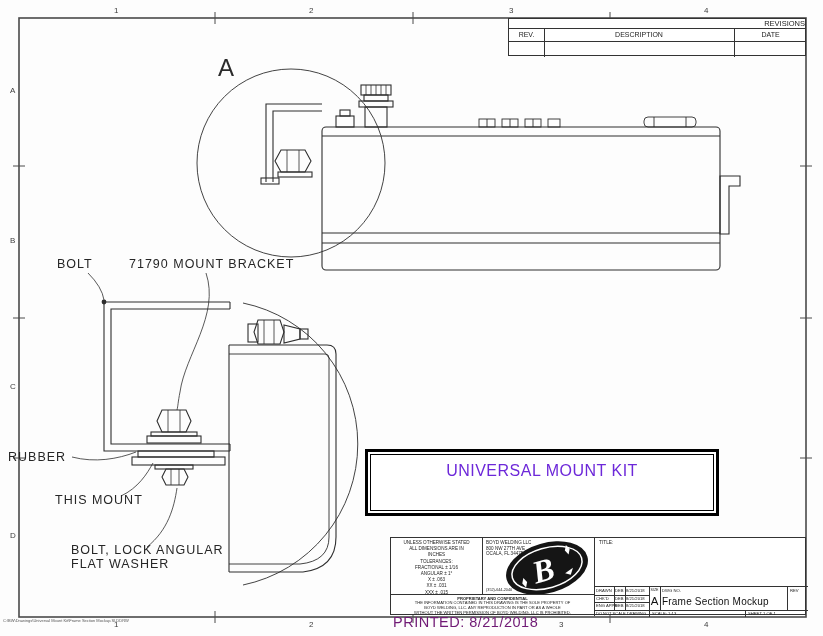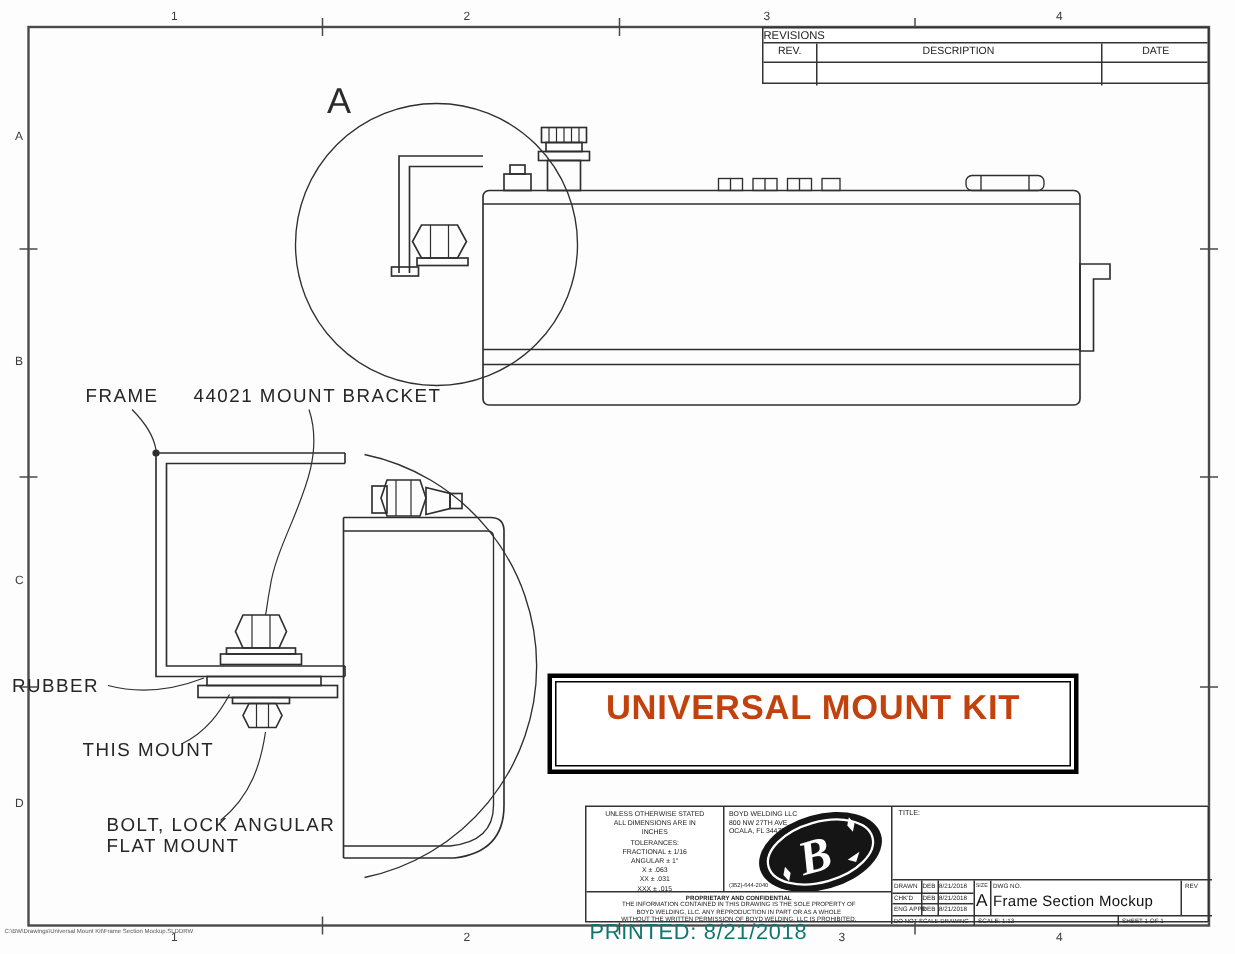--- a/index.html
+++ b/index.html
@@ -7,25 +7,25 @@
   body { position:relative; background:#fdfdfd; font-family:"Liberation Sans", sans-serif; color:#1c1c1c; overflow:hidden; }
   .abs { position:absolute; }
   svg { display:block; }
   .zone { font-size:8px; color:#3c3c3c; }
   .callout { font-size:12.5px; letter-spacing:1px; color:#262626; white-space:nowrap; }
   .detailA { font-size:24px; color:#2b2b2b; font-weight:400; }
 
   
   .titlebox { left:365px; top:449px; width:354px; height:67px; border:3px solid #000; background:#fff; }
   .titlebox-inner { position:absolute; inset:2px; border:1px solid #000; text-align:center; padding-top:2px; }
-  .titlebox-inner div { font-size:23px; font-weight:bold; line-height:28px; letter-spacing:0.5px; color:#c2410c; }
+  .titlebox-inner div { font-size:16px; font-weight:normal; line-height:28px; letter-spacing:0.5px; color:#6d28d9; }
 
   
   .revtable { left:508px; top:18px; width:298px; height:38px; border:1px solid #333; background:#fff; font-size:7px; }
-  .rev-head { position:absolute; left:0; top:0; width:100%; height:10px; border-bottom:1px solid #333; text-align:left; line-height:10px; font-size:7.5px; }
+  .rev-head { position:absolute; left:0; top:0; width:100%; height:10px; border-bottom:1px solid #333; text-align:right; line-height:10px; font-size:7.5px; }
   .rev-row2line { position:absolute; left:0; top:22px; width:100%; height:0; border-top:1px solid #333; }
   .rev-v1 { position:absolute; left:35px; top:10px; width:0; height:28px; border-left:1px solid #333; }
   .rev-v2 { position:absolute; left:225px; top:10px; width:0; height:28px; border-left:1px solid #333; }
   .rev-cell { position:absolute; top:10px; height:12px; line-height:12px; text-align:center; }
 
   
   .tblock { left:390px; top:537px; width:416px; height:78px; border:1px solid #333; background:#fff; }
   .tb-tol { position:absolute; left:0; top:0; width:92px; height:56px; border-right:1px solid #333; text-align:center; font-size:4.6px; line-height:6.2px; padding-top:2px; color:#222; }
   .tb-co { position:absolute; left:92px; top:0; width:111px; height:56px; font-size:4.6px; line-height:5.6px; padding:2px 0 0 3px; color:#222; }
   .tb-phone { position:absolute; left:3px; top:50px; font-size:3.8px; }
@@ -33,21 +33,21 @@
   .tb-prop { position:absolute; left:0; top:56px; width:203px; height:22px; border-top:1px solid #333; text-align:center; font-size:4.1px; line-height:4.9px; padding-top:1.5px; color:#222; }
   .tb-prop .b { font-weight:bold; }
   .tb-right { position:absolute; left:203px; top:0; width:213px; height:78px; border-left:1px solid #333; }
   .tb-title-label { position:absolute; left:4px; top:2px; font-size:4.8px; color:#222; }
   .apgrid { position:absolute; left:0; top:48px; width:213px; height:30px; border-top:1px solid #333; font-size:4.2px; color:#222; }
   .gl { position:absolute; background:#333; }
   .ap-txt { position:absolute; white-space:nowrap; }
   .ap-bigA { position:absolute; left:54px; top:8px; width:11px; text-align:center; font-size:11.5px; color:#111; }
   .ap-dwgtitle { position:absolute; left:67px; top:9px; width:124px; font-size:10px; letter-spacing:0.2px; color:#111; }
 
-  .printed { left:393px; top:614px; font-size:14.5px; letter-spacing:0.5px; color:#0f766e; white-space:nowrap;text-align:center; }
+  .printed { left:393px; top:614px; font-size:14.5px; letter-spacing:0.5px; color:#701a75; white-space:nowrap;text-align:center; }
   .filepath { left:3px; top:618px; font-size:4px; color:#555; white-space:nowrap; }
 </style>
 </head>
 <body>
 
 <svg class="abs" style="left:0;top:0;" width="823" height="636" viewBox="0 0 823 636">
 
   <g stroke="#4a4a4a" stroke-width="1.6" fill="none">
     <rect x="19" y="18" width="787" height="599"></rect>
     <path d="M215,12 V24 M413,12 V24 M610,12 V24" stroke-width="1"></path>
@@ -169,26 +169,26 @@
   <div class="rev-head">REVISIONS</div>
   <div class="rev-v1"></div>
   <div class="rev-v2"></div>
   <div class="rev-row2line"></div>
   <div class="rev-cell" style="left:0;width:35px;">REV.</div>
   <div class="rev-cell" style="left:35px;width:190px;">DESCRIPTION</div>
   <div class="rev-cell" style="left:225px;width:73px;">DATE</div>
 </div>
 
 <div class="abs detailA" style="left:218px;top:54px;">A</div>
-<div class="abs callout" style="left:57px;top:257px;">FRAME</div>
-<div class="abs callout" style="left:129px;top:257px;">44021 MOUNT BRACKET</div>
+<div class="abs callout" style="left:57px;top:257px;">BOLT</div>
+<div class="abs callout" style="left:129px;top:257px;">71790 MOUNT BRACKET</div>
 <div class="abs callout" style="left:8px;top:450px;">RUBBER</div>
 <div class="abs callout" style="left:55px;top:493px;">THIS MOUNT</div>
 <div class="abs callout" style="left:71px;top:543px;">BOLT, LOCK ANGULAR</div>
-<div class="abs callout" style="left:71px;top:557px;">FLAT MOUNT</div>
+<div class="abs callout" style="left:71px;top:557px;">FLAT WASHER</div>
 
 <div class="abs titlebox">
   <div class="titlebox-inner">
     <div>UNIVERSAL MOUNT KIT</div>
   </div>
 </div>
 
 <div class="abs tblock">
 
   <div class="tb-tol">

